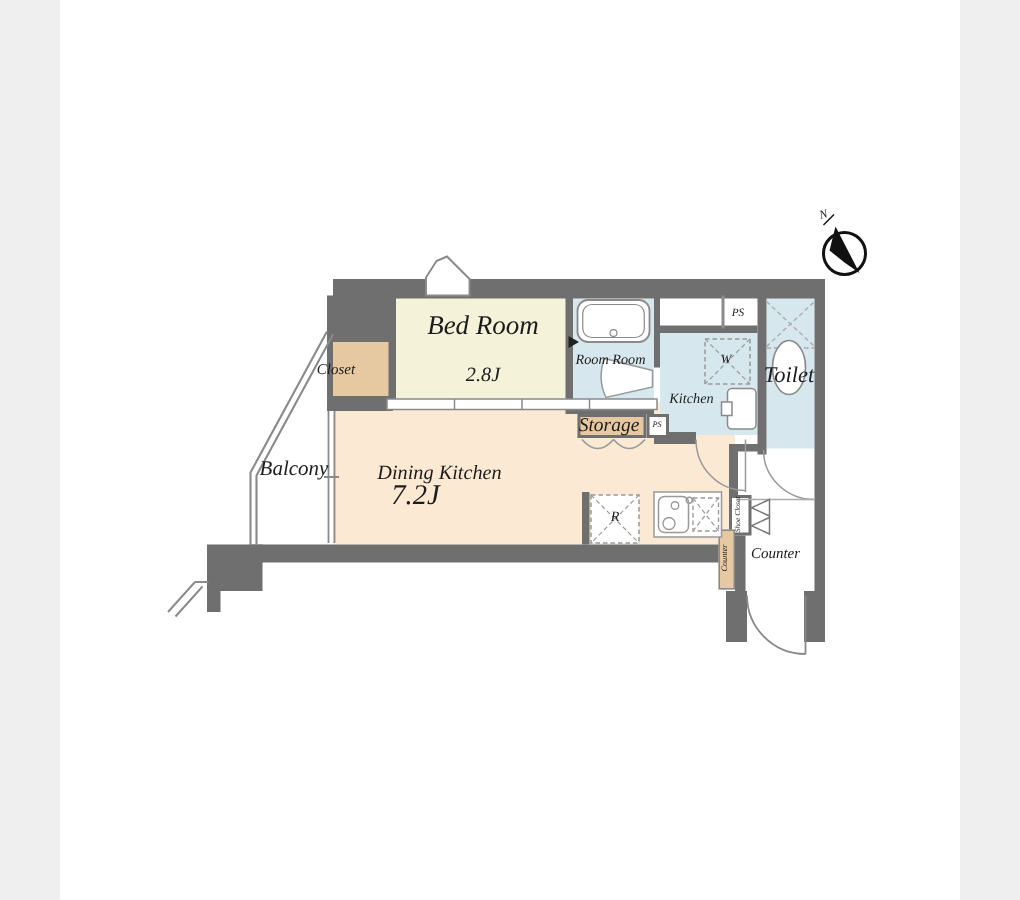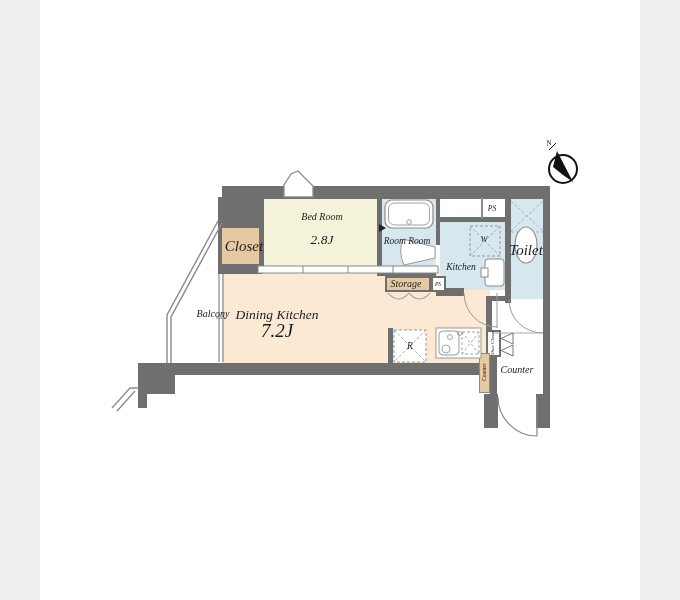--- a/index.html
+++ b/index.html
@@ -43,32 +43,32 @@
   #w-hall-top{left:492px;top:296px;width:18px;height:5px;}
   #w-hall-left{left:486px;top:296px;width:6px;height:37px;}
   #w-dk-right{left:490px;top:355px;width:7px;height:41px;}
   #w-bottom{left:166px;top:363px;width:326px;height:12px;}
   #w-bl-block{left:138px;top:363px;width:37px;height:31px;}
   #w-bl-stub{left:138px;top:392px;width:9px;height:16px;}
   #w-ent-l{left:484px;top:394px;width:14px;height:34px;}
   #w-ent-r{left:536px;top:394px;width:14px;height:34px;}
   #w-kstub{left:388px;top:328px;width:5px;height:35px;}
   
-  #lbl-bed-name{left:322px;top:217px;font-size:10px;}
-  #lbl-bed-size{left:322px;top:240px;font-size:13.5px;}
-  #lbl-dk-name{left:277px;top:315px;font-size:13.5px;}
+  #lbl-bed-name{left:322px;top:217px;font-size:18px;}
+  #lbl-bed-size{left:322px;top:250px;font-size:13.5px;}
+  #lbl-dk-name{left:293px;top:315px;font-size:13.5px;}
   #lbl-dk-size{left:277px;top:331px;font-size:19px;}
-  #lbl-closet{left:244px;top:247px;font-size:15px;font-family:Liberation Serif, serif;}
+  #lbl-closet{left:224px;top:247px;font-size:10px;font-family:Liberation Serif, serif;}
   #lbl-bath{left:407px;top:241px;font-size:9.5px;}
   #lbl-lav{left:461px;top:267px;font-size:9.5px;}
   #lbl-toilet{left:526px;top:251px;font-size:15px;}
   #lbl-ps-top{left:492px;top:209px;font-size:7.5px;}
-  #lbl-storage{left:406px;top:284px;font-size:10px;}
+  #lbl-storage{left:406px;top:284px;font-size:13px;}
   #lbl-ps2{left:438px;top:284px;font-size:5.5px;}
-  #lbl-balcony{left:213px;top:314px;font-size:10px;}
+  #lbl-balcony{left:196px;top:314px;font-size:14px;}
   #lbl-entrance{left:517px;top:370px;font-size:10px;}
   #lbl-shoe{left:493px;top:343px;font-size:5px;white-space:normal;width:26px;line-height:1.1;}
   #lbl-counter{left:484px;top:372px;font-size:5.5px;}
   #lbl-w{left:484px;top:240px;font-size:8.5px;}
   #lbl-r{left:410px;top:346px;font-size:9.5px;}
   #lbl-n{left:549px;top:143px;font-size:8px;transform:translate(-50%,-50%) rotate(-15deg);}
 </style>
 </head>
 <body>
 

